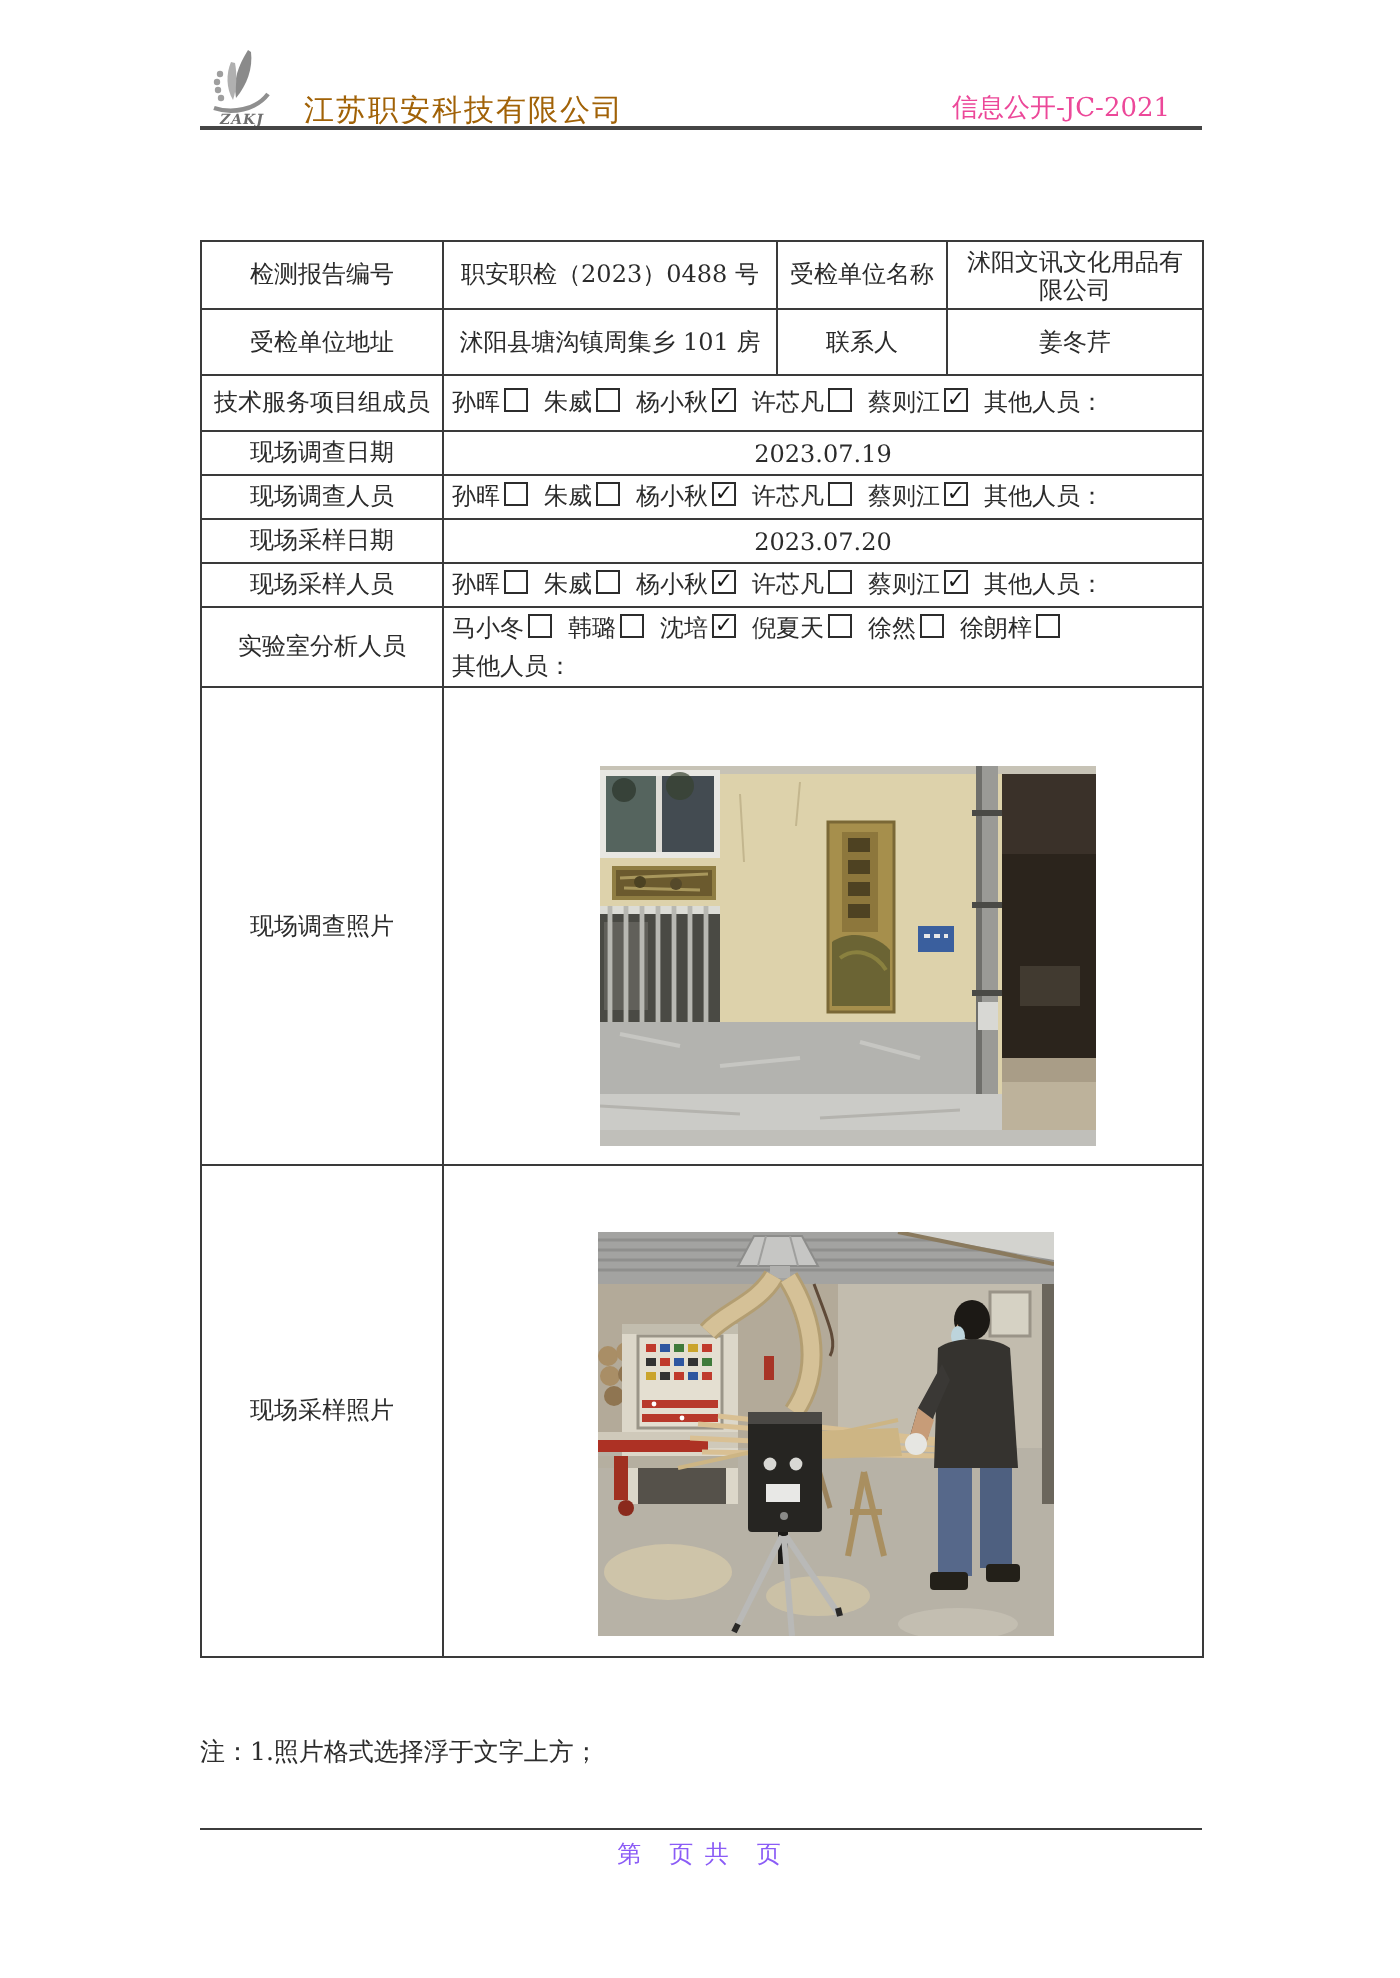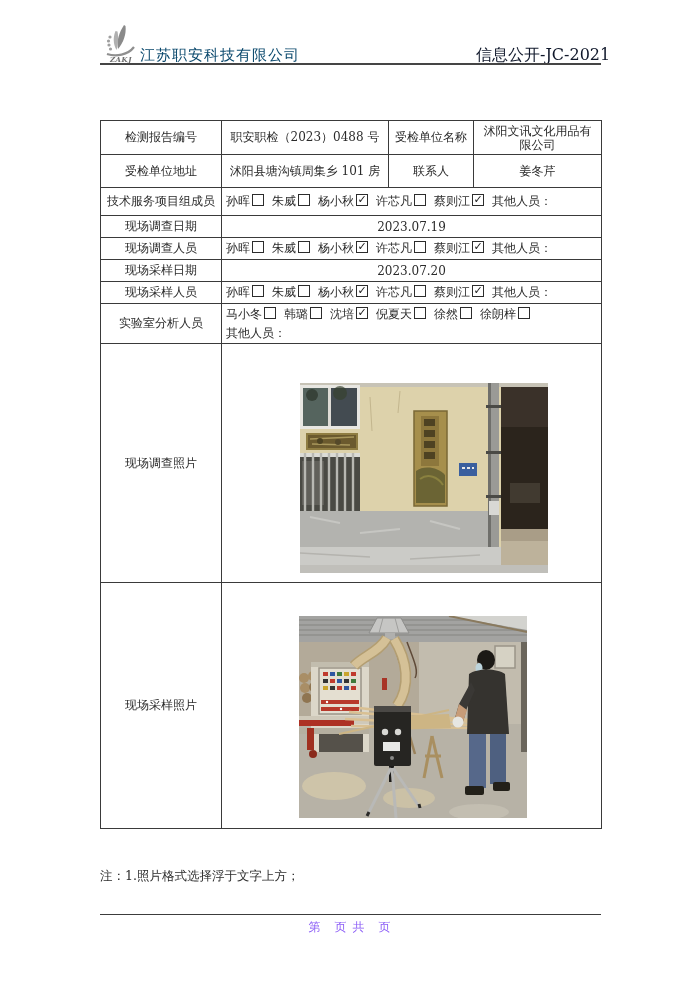--- a/index.html
+++ b/index.html
@@ -2,22 +2,22 @@
 <html><head>
 <meta charset="utf-8">
 <style>
   html,body{margin:0;padding:0;background:#888;}
   .page{
     position:relative;width:700px;height:989px;background:#ffffff;margin:0 auto;
     font-family:"DejaVu Serif","Liberation Serif",serif;color:#2d2d2d;overflow:hidden;
   }
   
   .hdr-logo{position:absolute;left:103px;top:24px;width:44px;height:40px;}
-  .hdr-company{position:absolute;left:140px;top:46px;font-size:15px;letter-spacing:1px;color:#0c4a6e;}
-  .hdr-code{position:absolute;left:476px;top:45px;font-size:16px;color:#0f172a;}
+  .hdr-company{position:absolute;left:152px;top:46px;font-size:15px;letter-spacing:1px;color:#a16207;}
+  .hdr-code{position:absolute;left:476px;top:45px;font-size:13px;color:#ec4899;}
   .hdr-rule{position:absolute;left:100px;top:63px;width:501px;border-top:2px solid #454545;}
   
   .doc-title{position:absolute;left:0;top:93px;width:100%;text-align:center;
     font-family:"DejaVu Sans","Liberation Sans",sans-serif;font-weight:bold;font-size:17.5px;letter-spacing:1px;color:#1f1f1f;}
   
   table.form{position:absolute;left:100px;top:120px;width:501px;border-collapse:collapse;table-layout:fixed;}
   table.form td{border:1.4px solid #3a3a3a;font-size:12px;padding:1px 4px;color:#2b2b2b;vertical-align:middle;}
   td.lbl{text-align:center;}
   td.val{text-align:center;}
   td.members{text-align:left;padding-left:7px;}

